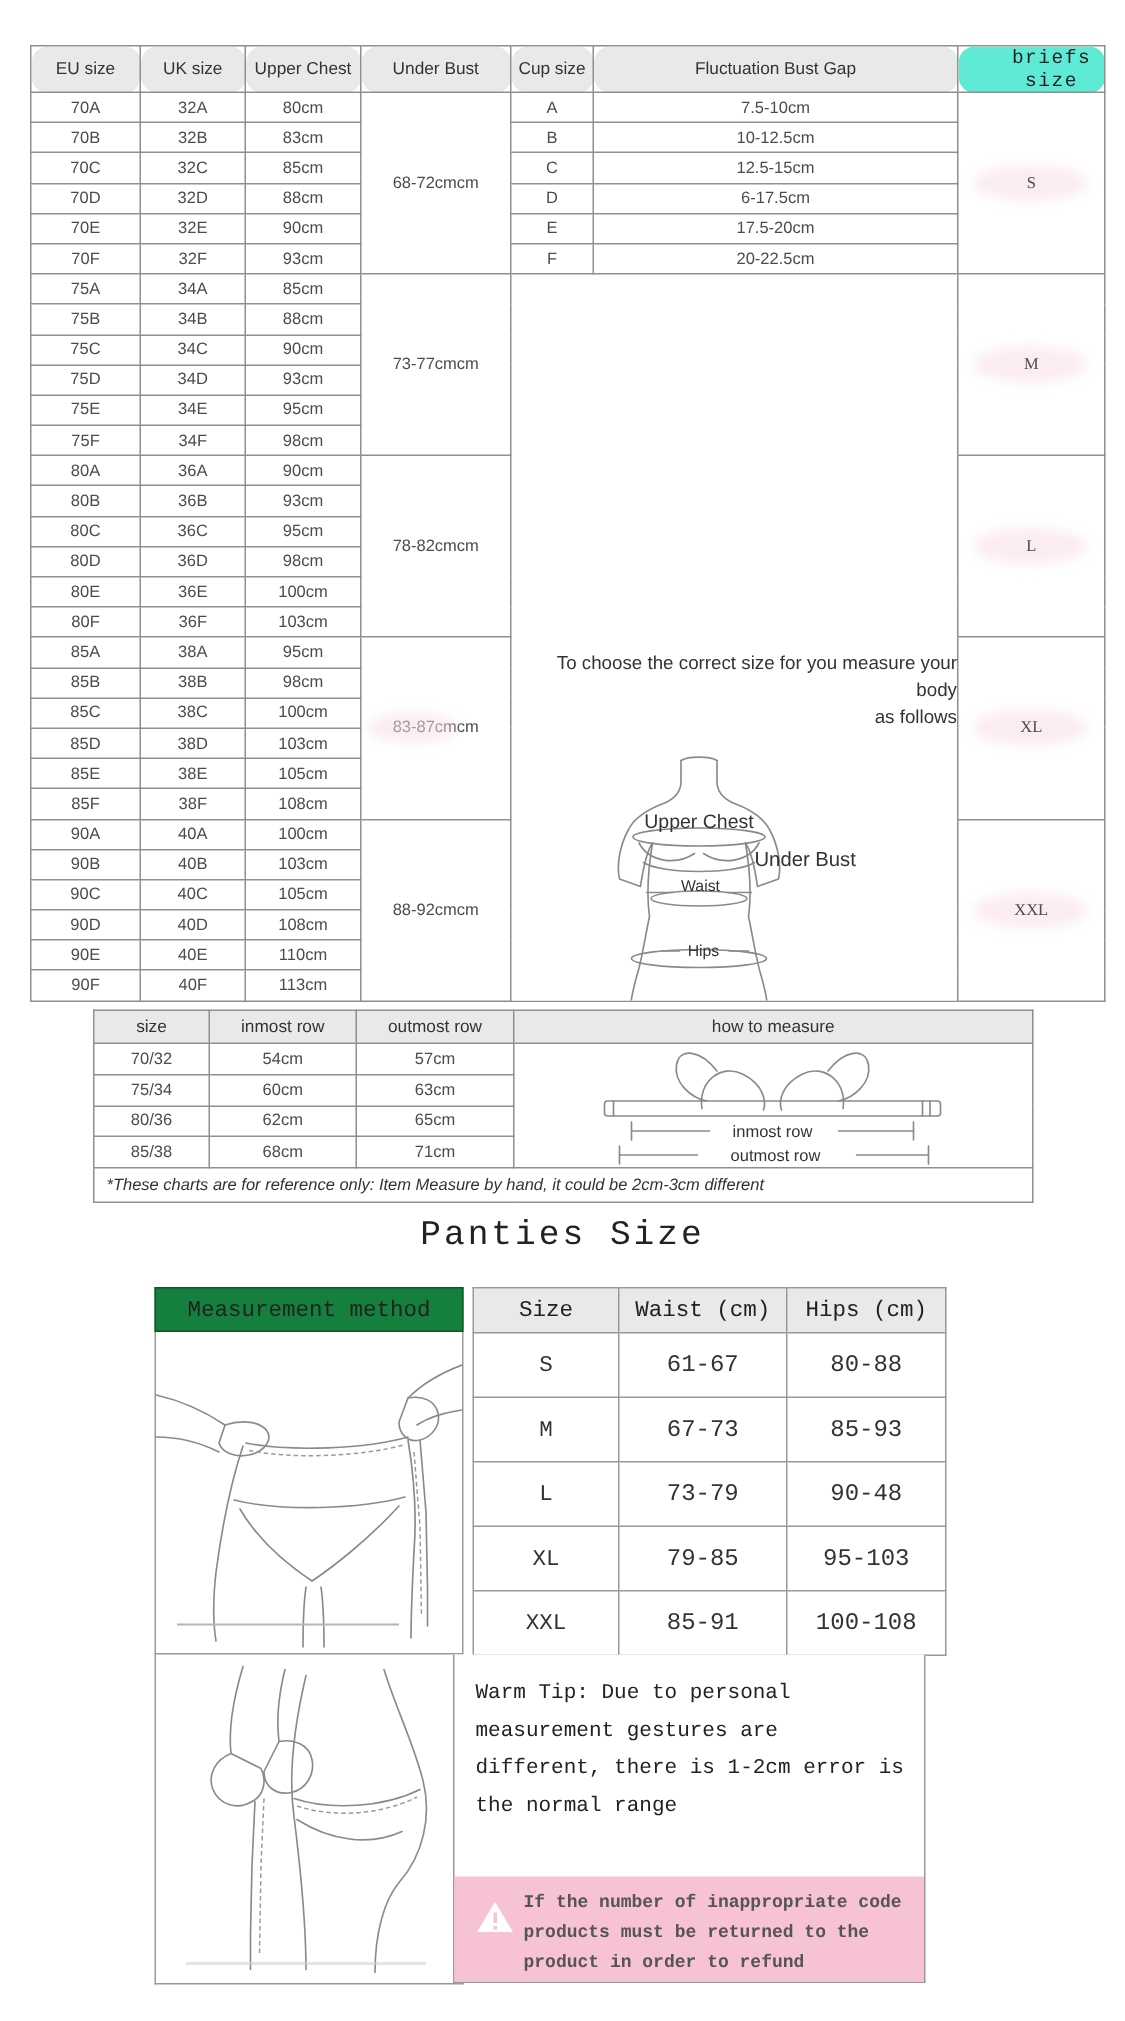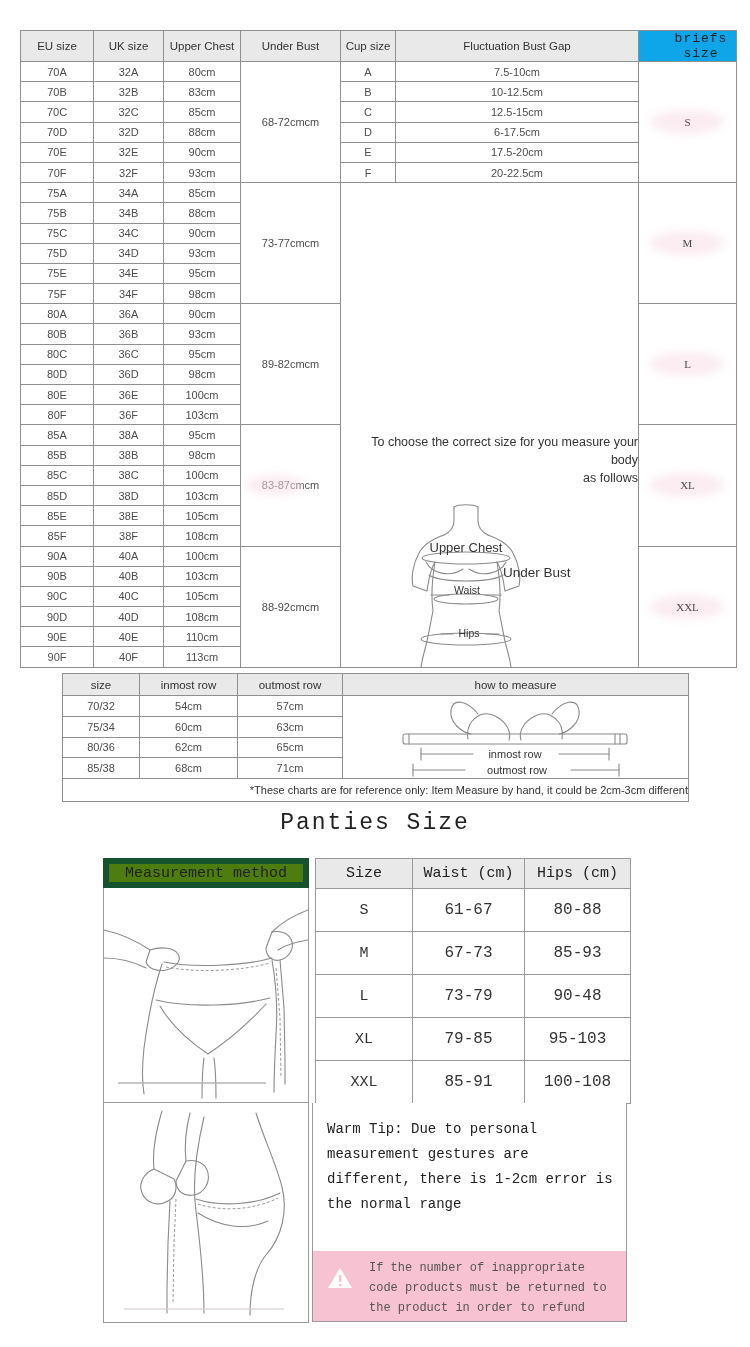--- a/index.html
+++ b/index.html
@@ -5,72 +5,72 @@
   * { margin:0; padding:0; box-sizing:border-box; }
   html,body { background:#ffffff; }
   body { width:750px; height:1347px; position:relative; overflow:hidden;
          font-family:"Liberation Sans", sans-serif; color:#4a4a4a; }
 
   
   #braTable { position:absolute; left:20px; top:30px; width:716px;
               border-collapse:collapse; table-layout:fixed; }
   #braTable td, #braTable th { border:1px solid #8f8f8f; text-align:center;
               vertical-align:middle; font-size:11px; color:#4c4c4c; overflow:hidden; }
-  #braTable th { background:#e9e9e9; font-weight:normal; font-size:11.5px; color:#333; height:22px; }
-  #braTable th.briefs-h { background:#0ea5e9; font-family:"Liberation Mono", monospace; font-size:13px; letter-spacing:1px; color:#222;padding-left:27px; }
+  #braTable th { background:#e9e9e9; font-weight:normal; font-size:11.5px; color:#333; height:22px;border-radius:11px; }
+  #braTable th.briefs-h { background:#5eead4; font-family:"Liberation Mono", monospace; font-size:13px; letter-spacing:1px; color:#222;padding-left:27px; }
   #braTable tr.datarow { height:20.2px;margin-top:12px; }
   td.big-letter { font-family:"Liberation Serif", serif; font-size:28px; color:#222; position:relative; }
   .smudge { position:absolute; background:#f8dde6; opacity:.55; filter:blur(4px);
             border-radius:50%; pointer-events:none; }
   td.diagram-cell { vertical-align:top; position:relative; background:#fff; }
   .diagram-note { position:absolute; left:10px; top:8px; text-align:right;
                   font-size:12.5px; color:#333; line-height:18px; }
   .mannequin-svg { position:absolute; left:0; top:0; }
 
   
   #rowTable { position:absolute; left:62px; top:673px; width:626px;
               border-collapse:collapse; table-layout:fixed; }
   #rowTable td, #rowTable th { border:1px solid #8f8f8f; text-align:center;
               vertical-align:middle; font-size:11px; color:#4c4c4c; }
   #rowTable th { background:#e9e9e9; font-weight:normal; font-size:11.5px; color:#333; height:22px; }
   #rowTable tr.datarow { height:20.5px; }
-  #rowTable td.footnote { height:23px; text-align:right; padding-left:8px; font-size:11px; color:#333; }
+  #rowTable td.footnote { height:23px; text-align:left; padding-left:8px; font-size:11px; color:#333;font-style:italic; }
   td.bra-measure-cell { position:relative; padding:0; }
 
   
   .panties-title { position:absolute; left:0; top:810px; width:750px; text-align:center;
                    font-family:"Liberation Mono", monospace; font-size:23px; letter-spacing:2px; color:#222; }
 
   .mm-panel { position:absolute; left:103px; top:858px; width:206px; }
-  .mm-header { height:30px; border:6px solid #14532d; background:#4d7c0f;
+  .mm-header { height:30px; border:1px solid #14532d; background:#15803d;
                font-family:"Liberation Mono", monospace; font-size:15px; color:#222;
                display:flex; align-items:center; justify-content:center; }
   .mm-body { border:1px solid #999; border-top:none; height:435px; }
   .mm-cell { position:relative; }
   .mm-cell1 { height:215px; border-bottom:1px solid #999; }
   .mm-cell2 { height:219px; }
 
   #pantTable { position:absolute; left:315px; top:858px; width:315px;
                border-collapse:collapse; table-layout:fixed;
                font-family:"Liberation Mono", monospace; }
   #pantTable td, #pantTable th { border:1px solid #999; text-align:center; vertical-align:middle; }
   #pantTable th { background:#e9e9e9; font-weight:normal; font-size:15px; color:#222; height:30px; }
   #pantTable tr.datarow { height:43px; }
   #pantTable td { font-size:16px; color:#333; }
   #pantTable td.sizecol { font-size:15px; }
 
-  .tip-box { position:absolute; left:312px; top:1103px; width:315px; height:219px;
+  .tip-box { position:absolute; left:302px; top:1103px; width:315px; height:219px;
              border:1px solid #999; border-top:none; background:#fff; }
   .warm-tip { padding:14px 12px 0 14px; font-family:"Liberation Mono", monospace;
               font-size:14px; line-height:25px; color:#222; text-align:left; }
   .pink-box { position:absolute; left:0; bottom:0; width:100%; height:70px;
               display:flex; align-items:flex-start; padding:7px 8px 0 14px; }
   .pink-box .warn-icon { flex:0 0 26px; margin-top:8px; }
-  .pink-text { font-family:"Liberation Mono", monospace; font-size:12px; font-weight:normal;
-               line-height:20px; color:#555; text-align:left; padding-left:6px;margin-left:10px; }
+  .pink-text { font-family:"Liberation Mono", monospace; font-size:12px; font-weight:bold;
+               line-height:20px; color:#555; text-align:left; padding-left:6px; }
 
   svg { display:block; }
   svg text { font-family:"Liberation Sans", sans-serif; fill:#333; }
   .lineart { stroke:#8a8a8a; fill:none; stroke-width:1.1; stroke-linecap:round; stroke-linejoin:round; }
   .lineart-d { stroke:#9a9a9a; fill:none; stroke-width:1; stroke-dasharray:3 2; }
 </style>
 </head>
 <body>
 
 <table id="braTable">
@@ -214,21 +214,21 @@
       </tr>
       <tr class="datarow">
         <td>75F</td>
         <td>34F</td>
         <td>98cm</td>
       </tr>
       <tr class="datarow">
         <td>80A</td>
         <td>36A</td>
         <td>90cm</td>
-        <td rowspan="6">89-82cmcm</td>
+        <td rowspan="6">78-82cmcm</td>
         <td class="big-letter" rowspan="6"><div class="smudge" style="left: 10px; top: 50%; margin-top: -12px; width: 76px; height: 24px;"></div><span style="position: relative;">L</span></td>
       </tr>
       <tr class="datarow">
         <td>80B</td>
         <td>36B</td>
         <td>93cm</td>
       </tr>
       <tr class="datarow">
         <td>80C</td>
         <td>36C</td>

